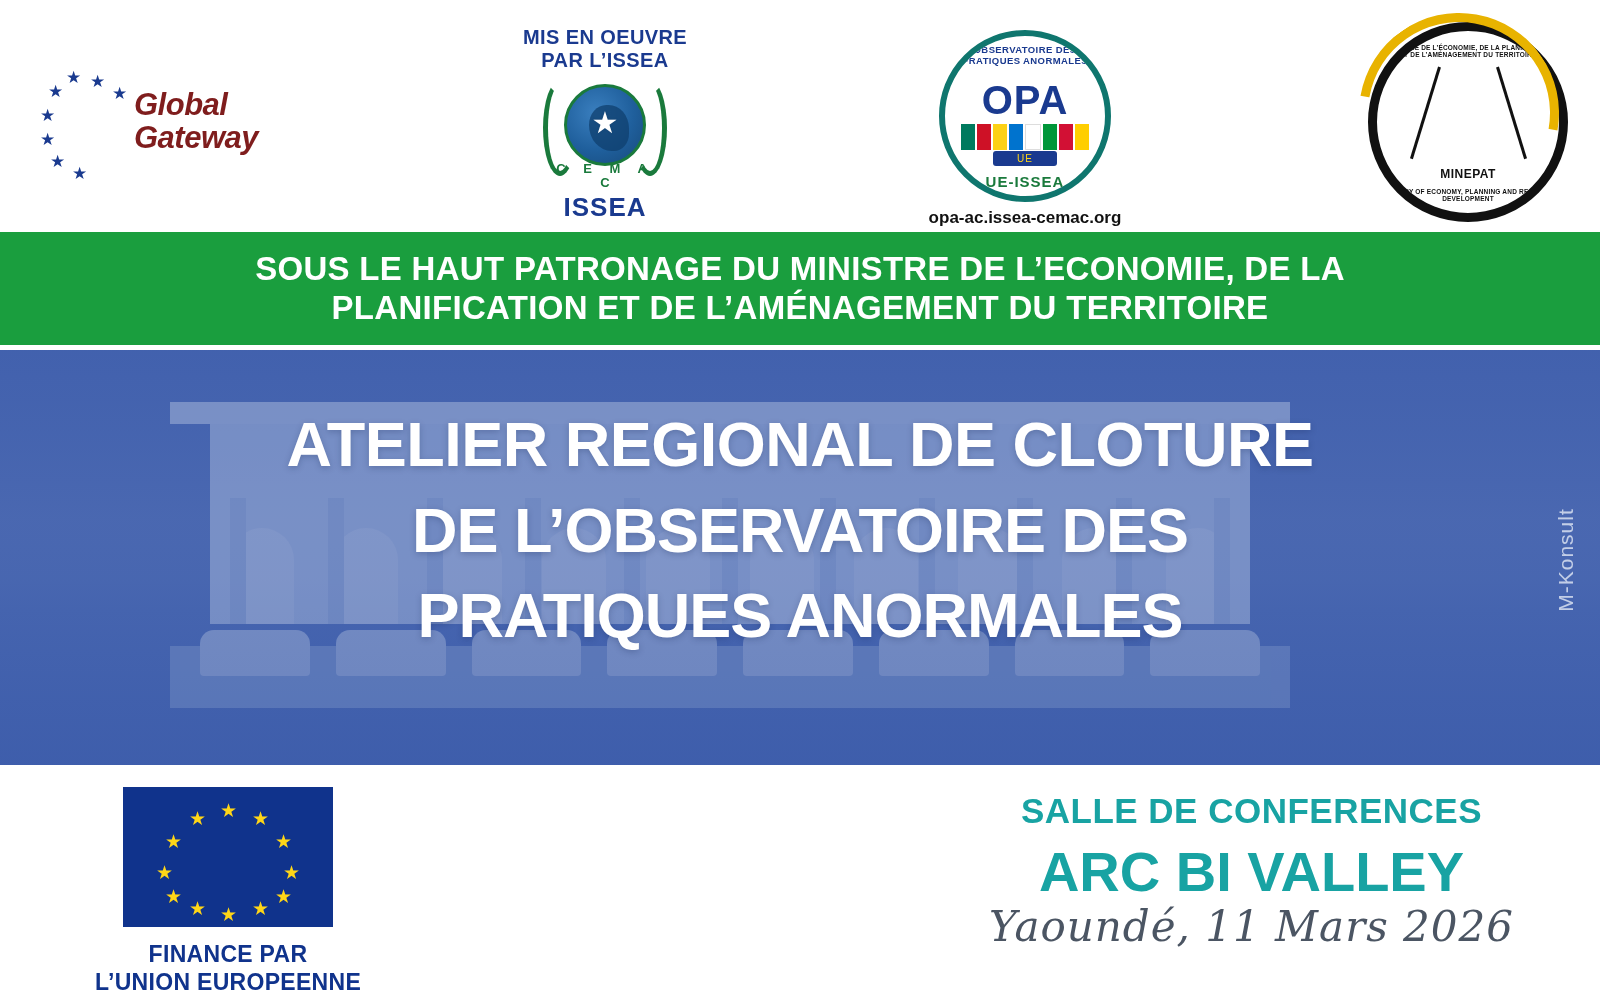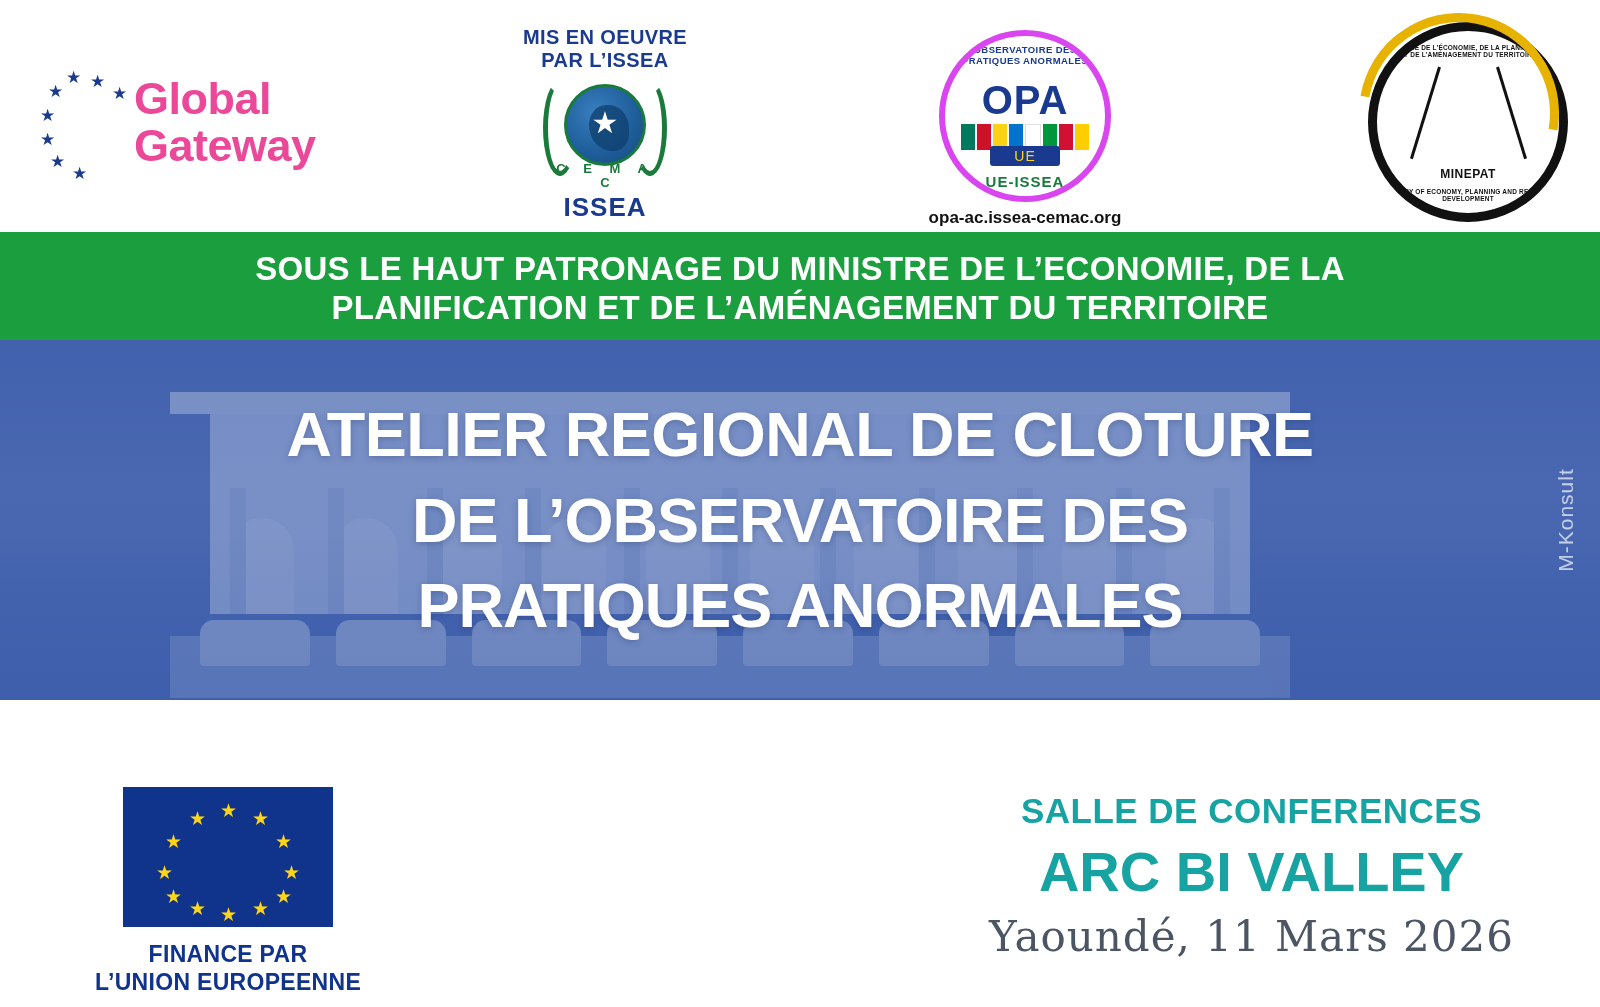--- a/index.html
+++ b/index.html
@@ -39,26 +39,27 @@
     width: 96px; height: 110px;
     flex: 0 0 96px;
   }
   .gg-stars span {
     position: absolute;
     color: #1a3a8f;
     font-size: 17px;
     line-height: 1;
   }
   .gg-text {
-    font-size: 45px;
+    font-size: 31px;
     line-height: 1.05;
     font-weight: bold;
-    color: #ec4899;
+    color: #7f1d1d;
     letter-spacing: -0.5px;
     white-space: nowrap;
+    font-style: italic;
   }
 
   
   .issea-logo {
     position: absolute;
     left: 500px; top: 26px;
     width: 210px; height: 200px;
     text-align: center;
   }
   .issea-top {
@@ -140,21 +141,21 @@
     left: 905px; top: 30px;
     width: 240px; height: 200px;
     text-align: center;
   }
   .opa-badge {
     position: relative;
     margin: 0 auto;
     width: 172px; height: 172px;
     border-radius: 50%;
     background: #ffffff;
-    border: 6px solid #d946ef;
+    border: 6px solid #0f766e;
     overflow: hidden;
   }
   .opa-ring-text {
     position: absolute;
     left: 0; top: 8px;
     width: 100%;
     font-size: 9.5px;
     font-weight: bold;
     color: #1a3a8f;
     letter-spacing: .4px;
@@ -178,21 +179,21 @@
   .opa-ue {
     position: absolute;
     left: 0; right: 0; bottom: 30px;
     font-size: 11px;
     color: #1a3a8f;
   }
   .opa-ue-box {
     display: inline-block;
     background: #1a3a8f;
     color: #ffd617;
-    font-size: 14px;
+    font-size: 10px;
     letter-spacing: 1px;
     padding: 2px 24px;
     border-radius: 3px;
   }
   .opa-bottom {
     position: absolute;
     left: 0; right: 0; bottom: 6px;
     font-size: 15px;
     font-weight: bold;
     color: #1a7a3c;
@@ -293,23 +294,23 @@
     color: #ffffff;
     font-size: 33px;
     font-weight: bold;
     line-height: 1.18;
     letter-spacing: .3px;
   }
 
   
   .hero {
     position: absolute;
-    top: 340px; left: 0;
+    top: 350px; left: 0;
     width: 1600px;
-    height: 360px;
+    height: 420px;
     background: #3c5ba8;
     overflow: hidden;
   }
   .hero-photo {
     position: absolute;
     inset: 0;
     background:
       linear-gradient(180deg, rgba(58,90,170,.92) 0%, rgba(58,90,170,.86) 55%, rgba(58,90,170,.92) 100%),
       linear-gradient(180deg, #9fb4d8 0%, #b9c7e0 40%, #8ea5cf 62%, #6f88bc 100%);
   }
@@ -452,22 +453,22 @@
   }
   .venue-line2 {
     font-size: 56px;
     font-weight: bold;
     color: #18a3a3;
     letter-spacing: 0px;
     line-height: 1.05;
     margin-top: 13px;
   }
   .venue-date {
-    margin-top: 10px;
     font-family: "DejaVu Serif", serif;
+    font-style: italic;
     font-size: 42px;
     color: #4b5563;
     letter-spacing: 1px;
   }
 </style>
 </head>
 <body>
 
 <div class="poster">
 

